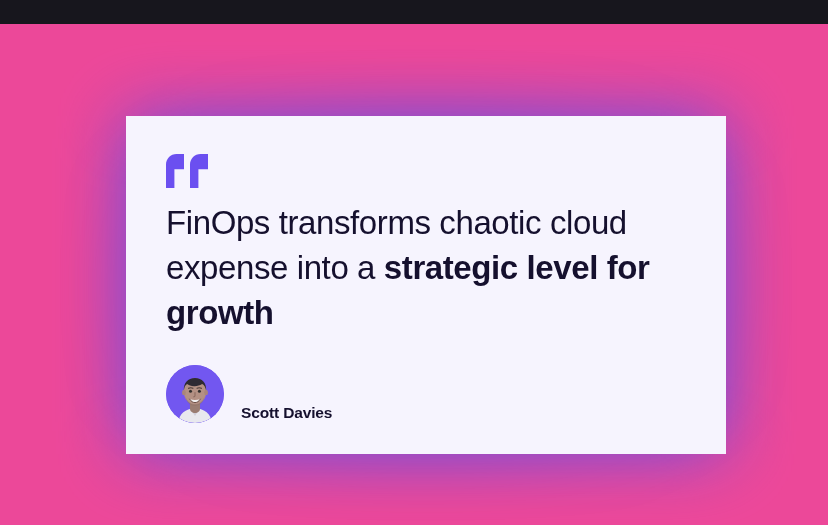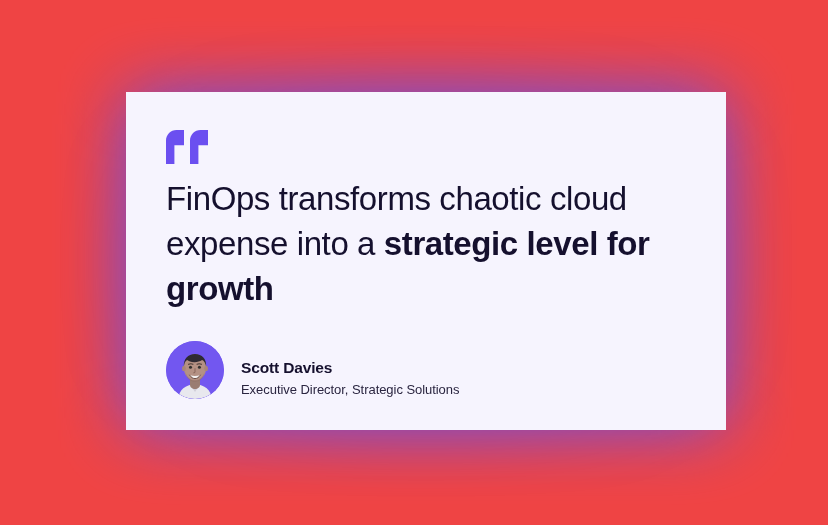--- a/index.html
+++ b/index.html
@@ -12,21 +12,22 @@
     overflow: hidden;
     background: #17161d;
     font-family: "Liberation Sans", sans-serif;
     position: relative;
   }
 
   
   #stage {
     position: absolute;
     inset: 0;
-    background: #ef4444;
+    background: #ec4899;
+    margin-top: 24px;
   }
 
   
   #card-glow {
     position: absolute;
     left: 126px;
     top: 92px;
     width: 600px;
     height: 338px;
     background: #6a4fe0;
@@ -183,19 +184,18 @@
             <path d="M19.4 30.5c.9 5 4.6 8.6 9.6 8.6s8.7-3.6 9.6-8.6c-.4 6.4-4.3 10.2-9.6 10.2s-9.2-3.8-9.6-10.2Z" fill="#8e6f63" opacity="0.45"></path>
 
             <ellipse cx="17.9" cy="27.4" rx="1.9" ry="2.7" fill="#a9867a"></ellipse>
             <ellipse cx="40.1" cy="27.4" rx="1.9" ry="2.7" fill="#a9867a"></ellipse>
           </g>
         </svg>
       </div>
 
       <div id="author-meta">
         <div id="author-name">Scott Davies</div>
-        <div id="author-title">Executive Director, Strategic Solutions</div>
       </div>
 
     </div>
 
   </div>
 </div>
 
 </body></html>

